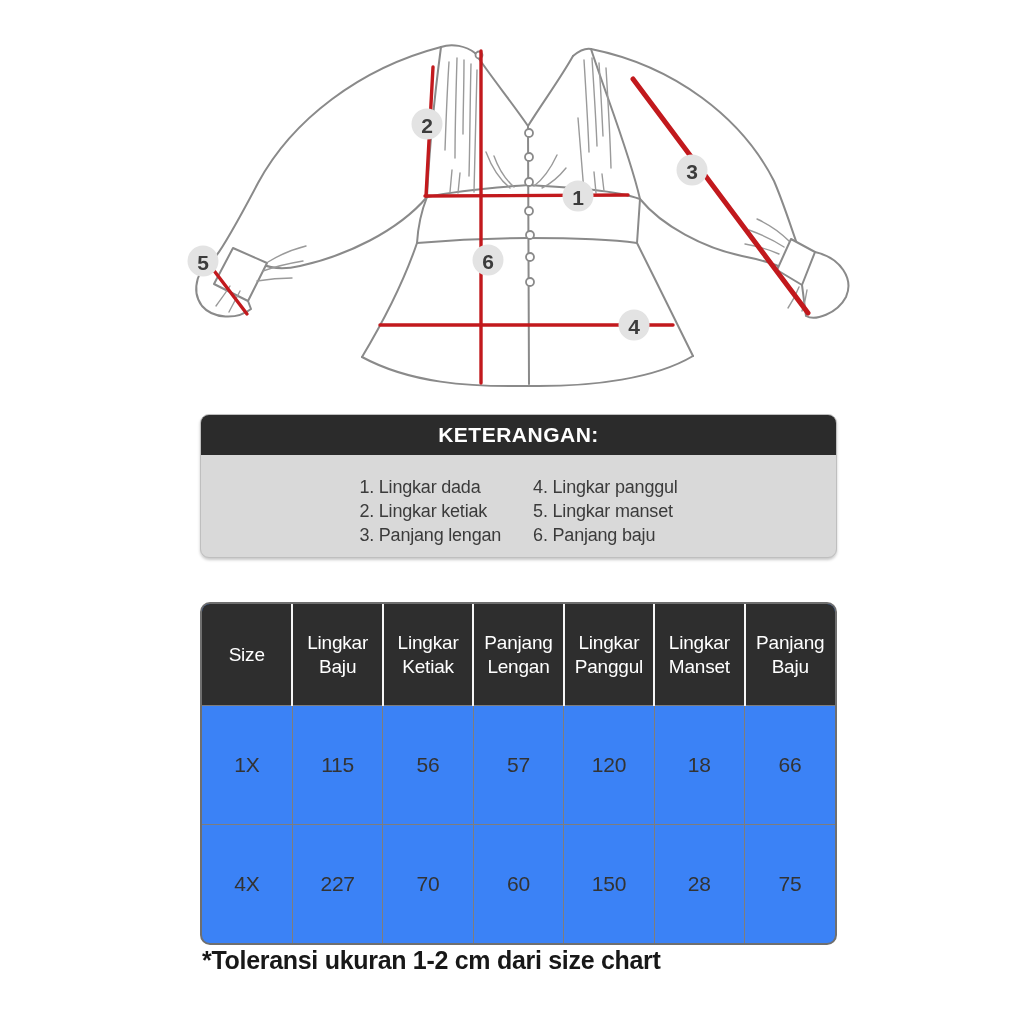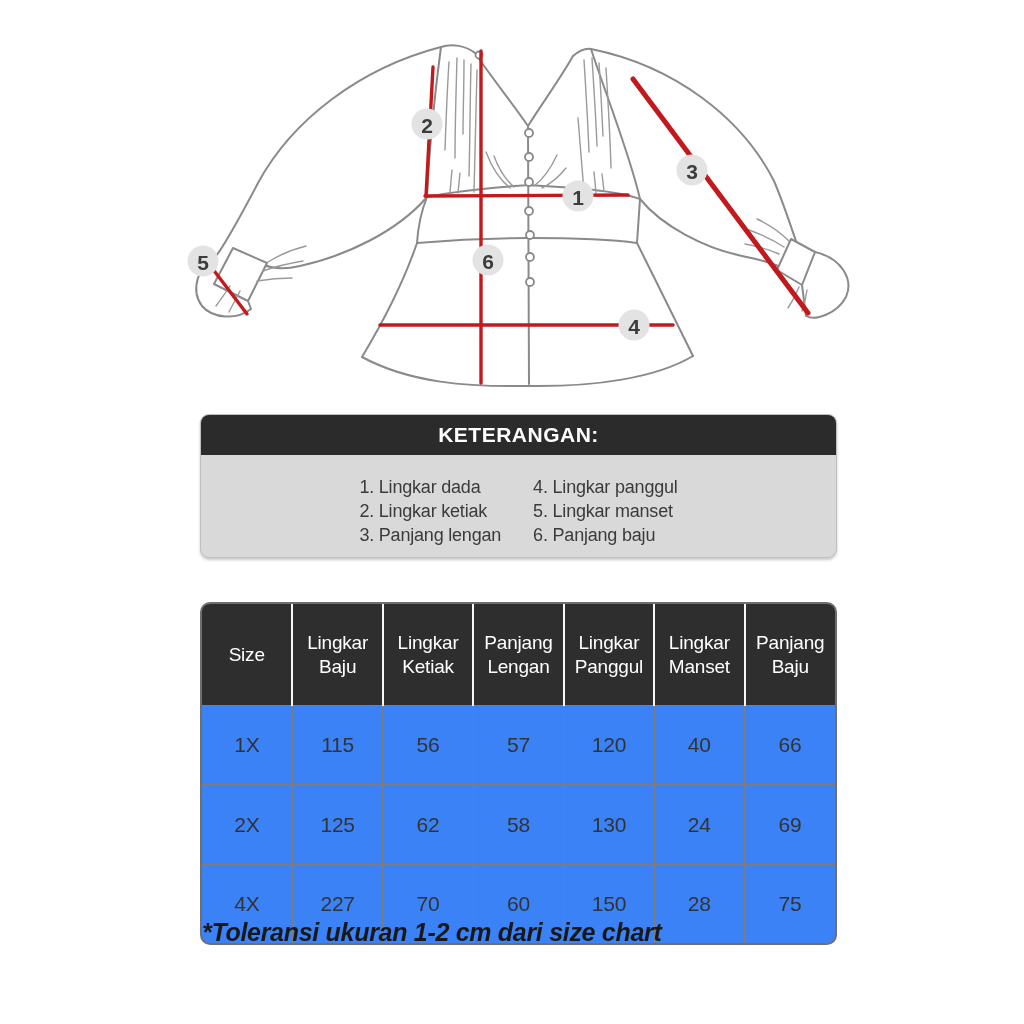--- a/index.html
+++ b/index.html
@@ -63,22 +63,22 @@
   thead th span{display:block;line-height:24px;}
   tbody td{
     border:1px solid var(--table-border);text-align:center;vertical-align:middle;
     font-size:21px;color:#333;height:60px;letter-spacing:-.2px;
   }
   tbody tr td:first-child{border-left:none;}
   tbody tr td:last-child{border-right:none;text-align:center;}
   tbody tr:last-child td{border-bottom:none;}
   
   .footnote{
-    position:absolute;left:202px;top:918px;
-    font-size:25px;font-weight:bold;color:#181818;letter-spacing:-.3px;font-style:italic;
+    position:absolute;left:202px;top:946px;
+    font-size:25px;font-weight:bold;color:#181818;letter-spacing:-.3px;
   }
 </style>
 </head>
 <body>
 
 <svg class="diagram" viewBox="0 0 1024 410">
   <g>
 
     <path class="g-line" d="M 441,47 C 452,43 466,46 475,53"></path>
     <path class="g-line" d="M 573,56 C 579,51 586,48 591,49"></path>
@@ -236,31 +236,22 @@
           </th>
       </tr>
     </thead>
     <tbody>
       <tr>
         <td>1X</td>
         <td>115</td>
         <td>56</td>
         <td>57</td>
         <td>120</td>
-        <td>40</td>
+        <td>18</td>
         <td>66</td>
-      </tr>
-      <tr>
-        <td>2X</td>
-        <td>125</td>
-        <td>62</td>
-        <td>58</td>
-        <td>130</td>
-        <td>24</td>
-        <td>69</td>
       </tr>
       <tr>
         <td>4X</td>
         <td>227</td>
         <td>70</td>
         <td>60</td>
         <td>150</td>
         <td>28</td>
         <td>75</td>
       </tr>

